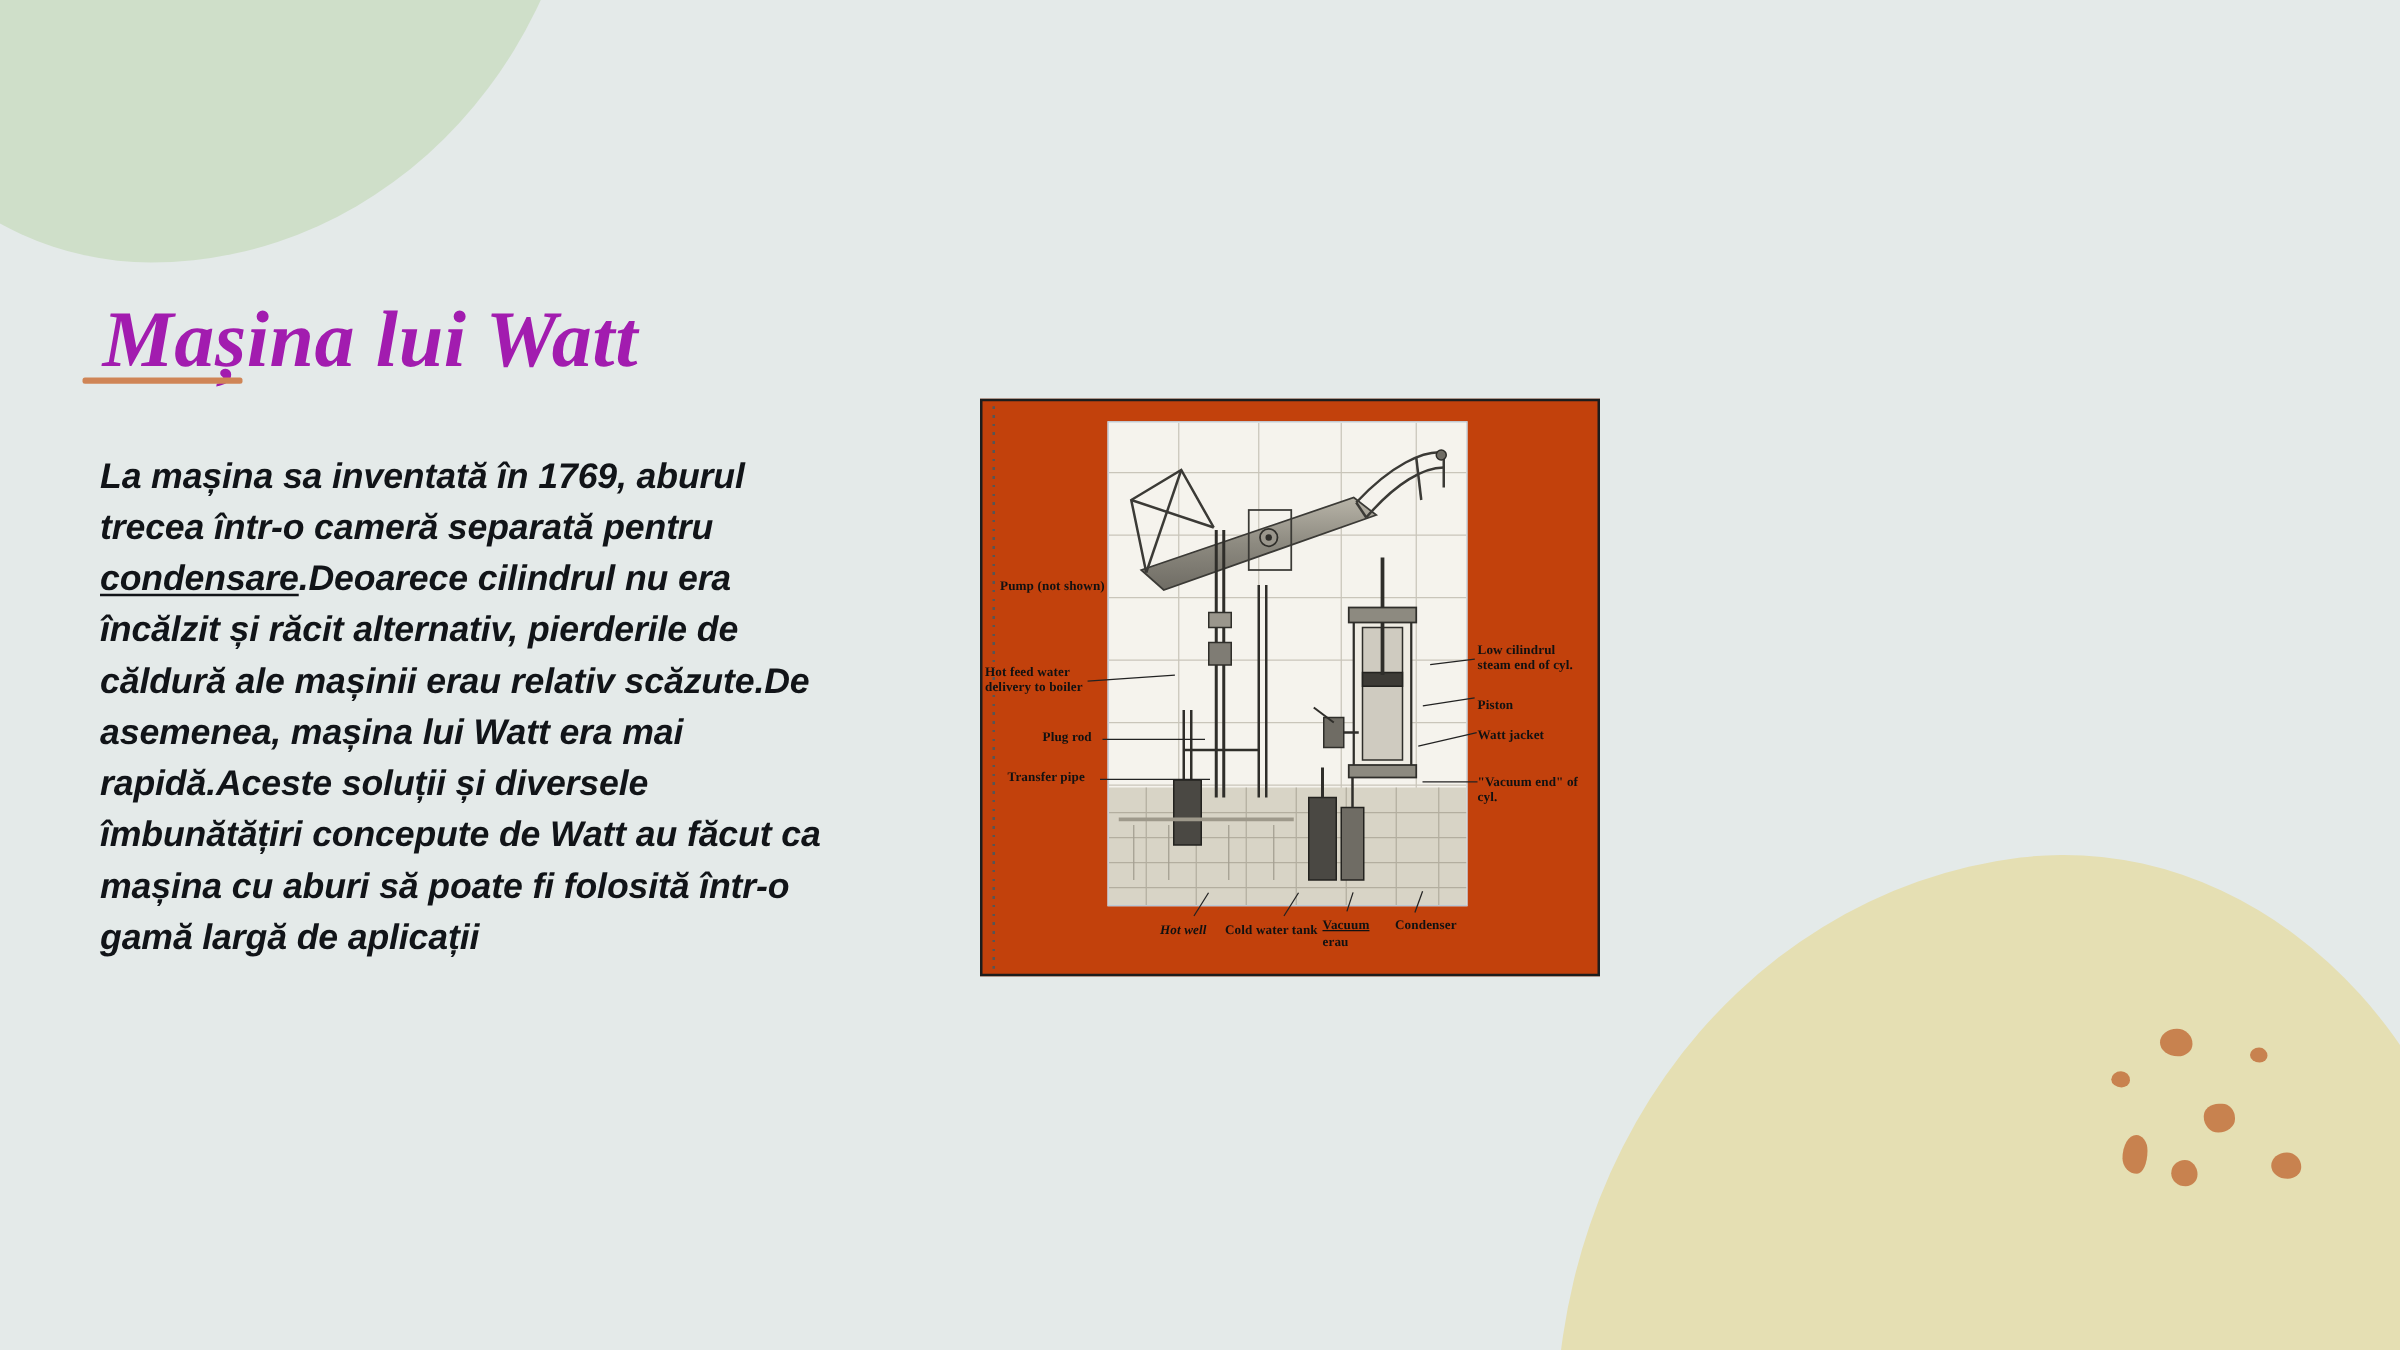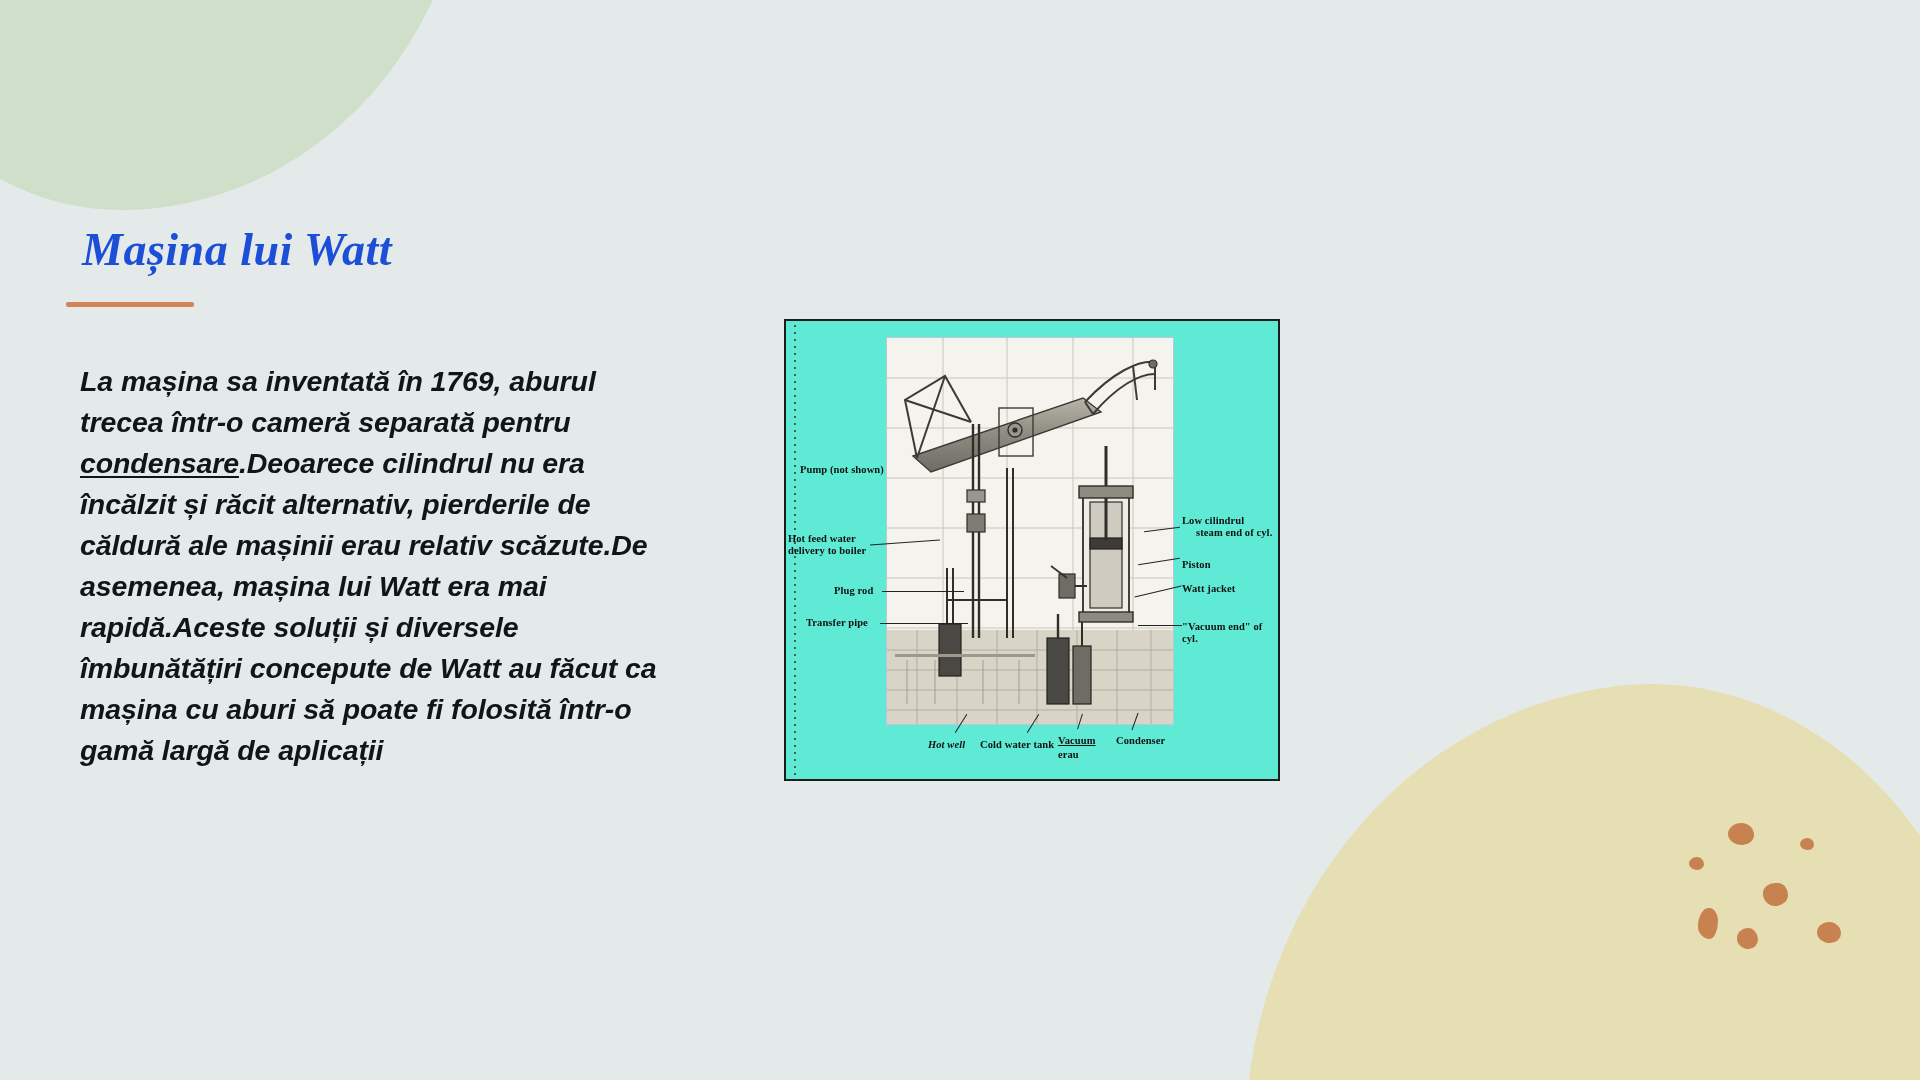--- a/index.html
+++ b/index.html
@@ -12,38 +12,38 @@
   #blob-green{top:-210px;left:-150px;width:620px;height:420px;
     background:#cfdfc9;border-radius:0 0 62% 48% / 0 0 100% 78%;}
   #blob-tan{right:-60px;bottom:-130px;width:760px;height:520px;
     background:#e5dfb3;border-radius:62% 48% 0 0 / 100% 82% 0 0;
     transform:rotate(-7deg);}
   .dot{position:absolute;background:#c8824f;border-radius:52% 48% 45% 55% / 50% 55% 45% 50%;}
 
   #slide-title{
     position:absolute;left:82px;top:192px;
     font-family:"Liberation Serif",serif;
-    font-style:italic;font-weight:700;font-size:46px;
-    color:#1d4ed8;letter-spacing:.5px;white-space:nowrap;text-align:center;
+    font-style:italic;font-weight:700;font-size:64px;
+    color:#a21caf;letter-spacing:.5px;white-space:nowrap;text-align:center;
   }
   #title-rule{position:absolute;left:66px;top:302px;width:128px;height:5px;
     background:#cf8556;border-radius:2px;}
 
   #body-text{
     position:absolute;left:80px;top:332px;width:600px;
     font-family:"Liberation Sans",sans-serif;
     font-style:italic;font-weight:700;font-size:28.5px;line-height:41px;
     color:#111418;letter-spacing:-.1px;
   }
   #body-text u{text-decoration:underline;text-underline-offset:3px;}
 
   
   #figure-frame{
     position:absolute;left:784px;top:319px;width:496px;height:462px;
-    background:#5eead4;border:2px solid #1d1d1d;box-sizing:border-box;
+    background:#c2410c;border:2px solid #1d1d1d;box-sizing:border-box;
   }
   #figure-inner{position:absolute;inset:0;overflow:hidden;}
   .fig-dotline{position:absolute;left:8px;top:4px;bottom:4px;width:2px;
     background:repeating-linear-gradient(to bottom,#555 0 2px,transparent 2px 7px);}
   #engraving{
     position:absolute;left:100px;top:16px;width:288px;height:388px;
     background:#f4f2ec;border:1px solid #b9c8d6;box-sizing:border-box;
     overflow:hidden;
   }
   .lbl{
@@ -192,21 +192,21 @@
     <div class="lbl" style="left:2px;top:224px;">delivery to boiler</div>
     <div class="leader" style="left:84px;top:221px;width:70px;transform:rotate(-4deg);"></div>
 
     <div class="lbl" style="left:48px;top:264px;text-align:center;">Plug rod</div>
     <div class="leader" style="left:96px;top:270px;width:82px;"></div>
 
     <div class="lbl" style="left:20px;top:296px;">Transfer pipe</div>
     <div class="leader" style="left:94px;top:302px;width:88px;"></div>
 
     <div class="lbl r" style="left:396px;top:194px;">Low cilindrul</div>
-    <div class="lbl r" style="left:396px;top:206px;margin-left:14px;">steam end of cyl.</div>
+    <div class="lbl r" style="left:396px;top:206px;">steam end of cyl.</div>
     <div class="leader" style="left:358px;top:208px;width:36px;transform:rotate(-7deg);"></div>
 
     <div class="lbl r" style="left:396px;top:238px;">Piston</div>
     <div class="leader" style="left:352px;top:240px;width:42px;transform:rotate(-9deg);"></div>
 
     <div class="lbl r" style="left:396px;top:262px;">Watt jacket</div>
     <div class="leader" style="left:348px;top:270px;width:48px;transform:rotate(-13deg);"></div>
 
     <div class="lbl r" style="left:396px;top:300px;">"Vacuum end" of</div>
     <div class="lbl r" style="left:396px;top:312px;">cyl.</div>

